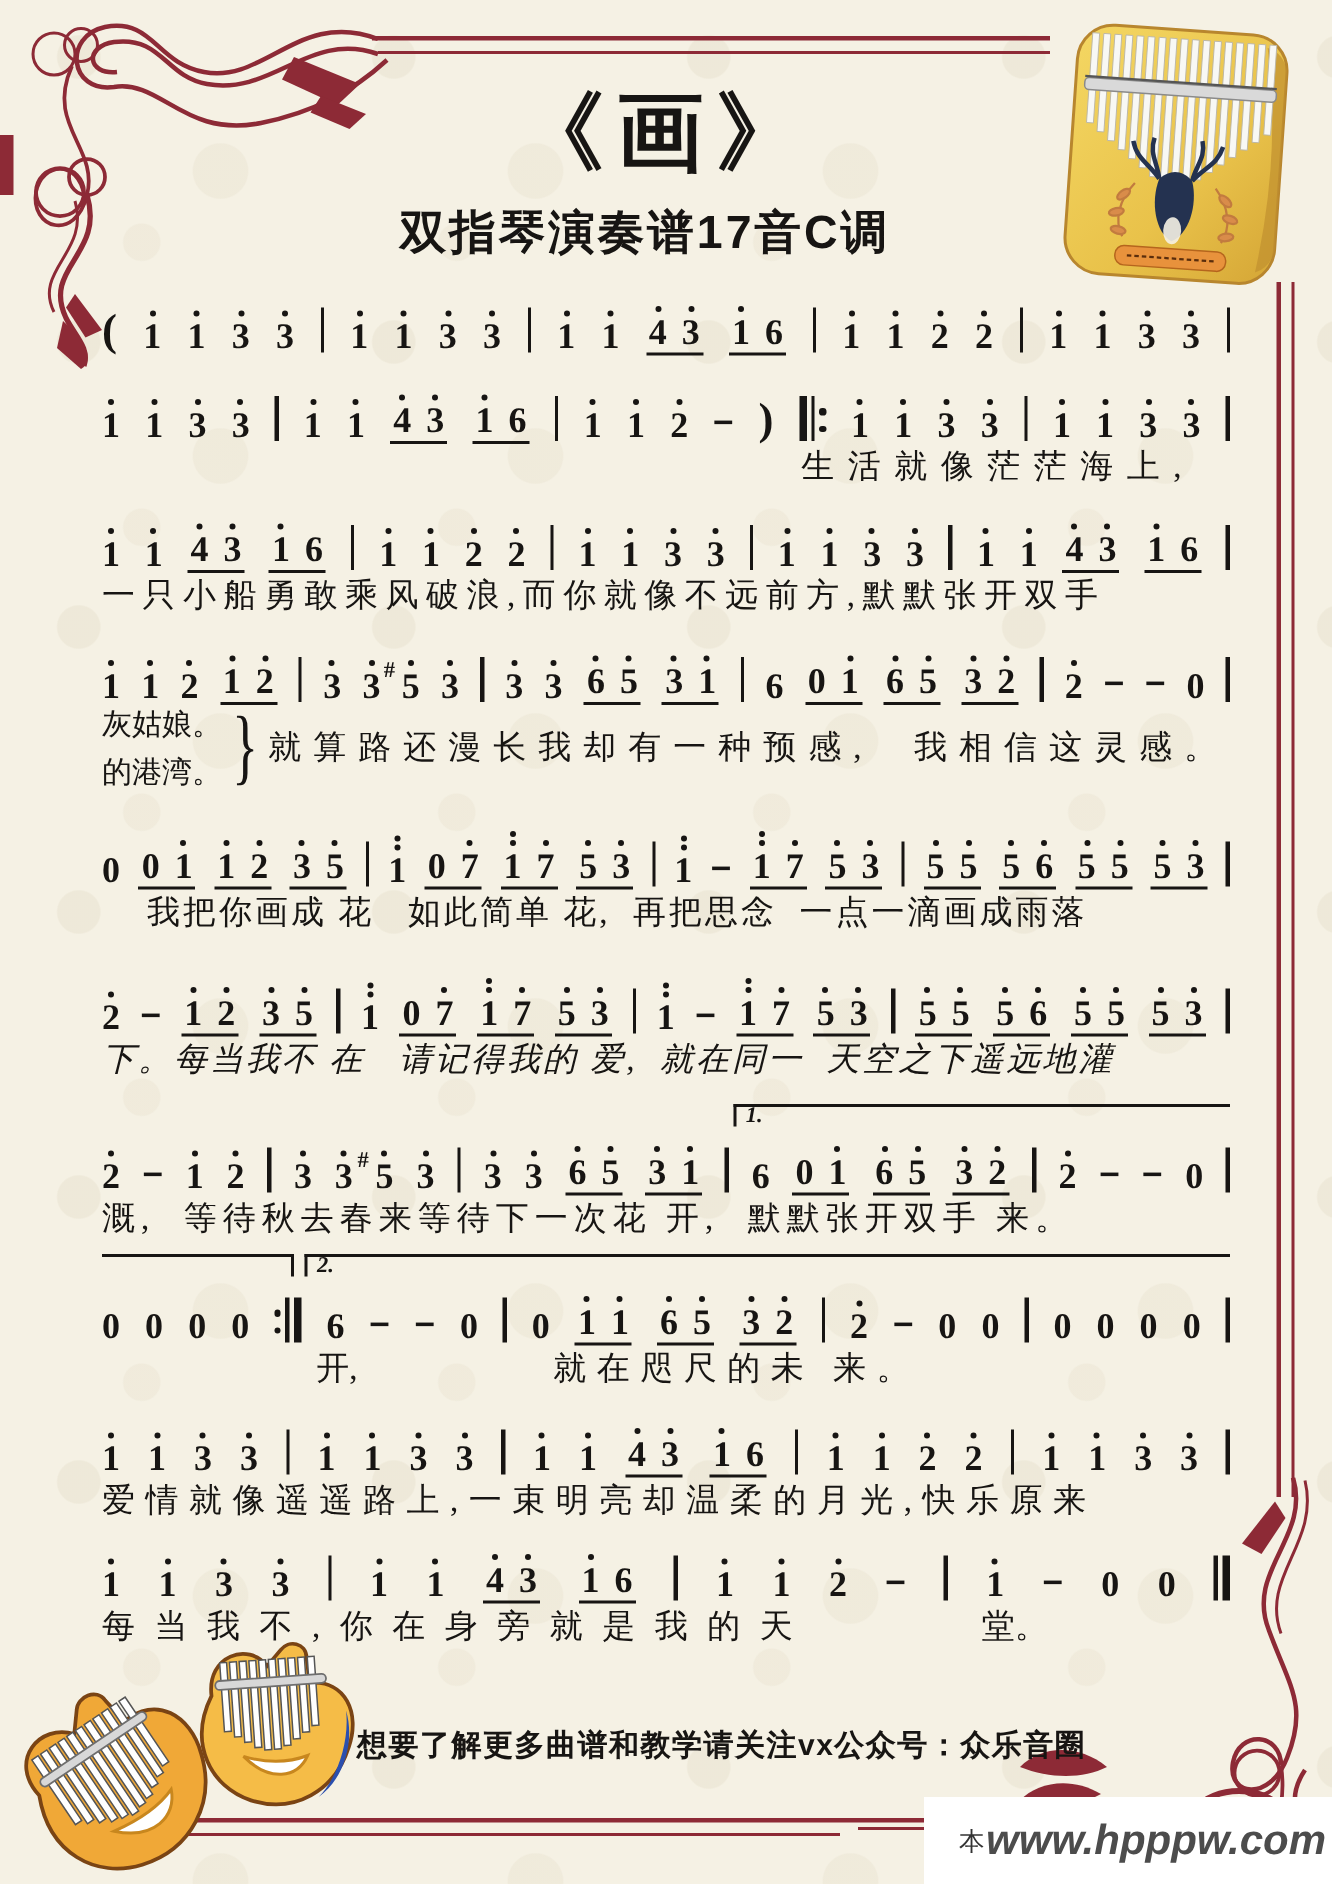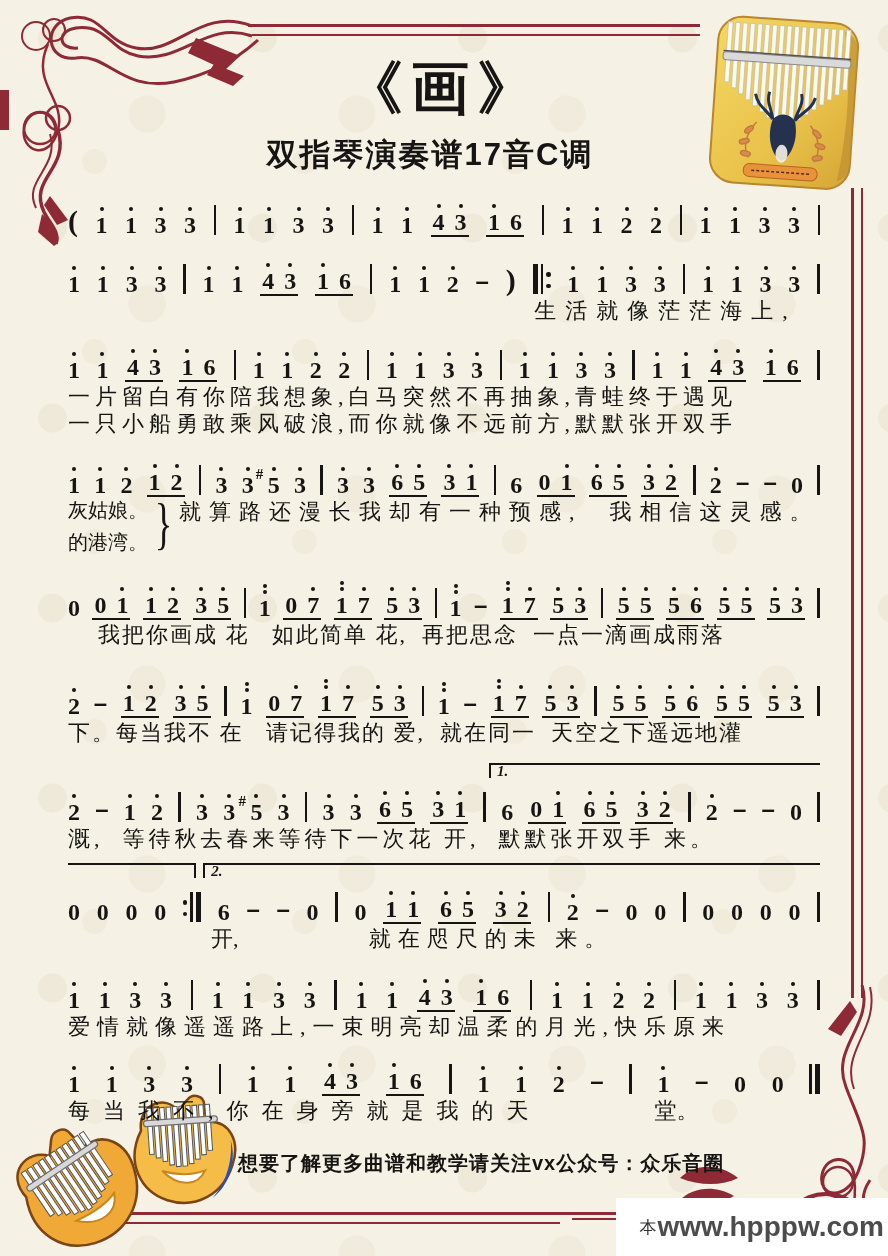--- a/index.html
+++ b/index.html
@@ -27,33 +27,33 @@
   .beam{display:flex;align-items:flex-end;gap:10px;border-bottom:2.5px solid #171513;padding:0 2px 1px;}
   .bar{width:2.5px;height:30px;background:#171513;margin-bottom:2px;}
   .bar.thick{width:5px;}
   .rep{display:flex;align-items:flex-end;gap:3px;}
   .dots2{display:flex;flex-direction:column;gap:7px;margin-bottom:8px;}
   .dots2 .dot{width:4.5px;height:4.5px;}
   .paren{font-size:30px;line-height:30px;font-weight:700;margin-bottom:1px;}
   .dash{font-weight:900;font-size:24px;line-height:24px;margin-bottom:3px;font-family:"Liberation Sans",sans-serif;}
   .lyrics-row{position:relative;height:27px;font-size:22px;}
   .lyrics-row .lyr{position:absolute;top:0;white-space:pre;}
-  .brace-row{display:flex;align-items:flex-start;height:56px;font-size:20px;}
+  .brace-row{display:flex;align-items:center;height:56px;font-size:20px;}
   .brace-col{display:flex;flex-direction:column;gap:5px;}
   .brace-sym{font-size:56px;line-height:54px;font-weight:400;transform:scaleX(.65);margin:0 2px;}
   .brace-text{letter-spacing:8px;white-space:pre;font-size:22px;}
   .volta{position:absolute;top:2px;height:13px;border-top:2.5px solid #171513;border-left:2.5px solid #171513;}
   .volta.tail{border-left:none;border-right:2.5px solid #171513;}
   .volta-label{position:absolute;left:6px;top:-2px;font-style:italic;font-weight:700;font-size:15px;}
   .footer-note{position:absolute;left:238px;top:1150px;font-family:"Liberation Sans",sans-serif;
     font-weight:700;font-size:20px;letter-spacing:1px;}
   .wm{position:absolute;left:616px;top:1198px;width:272px;height:58px;background:#ffffff;
     display:flex;align-items:center;justify-content:flex-end;padding-right:4px;box-sizing:border-box;}
   .wm-prefix{font-size:17px;color:#333;margin-right:1px;}
-  .wm-url{font-family:"Liberation Sans",sans-serif;font-weight:900;font-size:28px;color:#4c4c4c;}
+  .wm-url{font-family:"Liberation Sans",sans-serif;font-style:italic;font-weight:900;font-size:28px;color:#4c4c4c;}
   svg{position:absolute;}
 </style>
 </head>
 <body>
 
 <div class="page">
 
   <div class="hline" style="left:248px;top:24px;width:452px;height:3px;"></div>
   <div class="hline" style="left:252px;top:34px;width:448px;height:2px;"></div>
   <div class="vline" style="left:851px;top:188px;width:3px;height:810px;"></div>
@@ -647,23 +647,20 @@
               </span>
               <span class="digit">1</span>
             </span>
             <span class="note">
               <span class="digit">6</span>
             </span>
           </span>
           <span class="bar"></span>
         </div>
         <div class="lyrics-row">
-          <span class="lyr" style="left: 0%; letter-spacing: 5px;">一片留白有你陪我想象,白马突然不再抽象,青蛙终于遇见</span>
-        </div>
-        <div class="lyrics-row">
           <span class="lyr" style="left: 0%; letter-spacing: 5px;">一只小船勇敢乘风破浪,而你就像不远前方,默默张开双手</span>
         </div>
       </div>
       <div class="system" style="margin-bottom: 20px;">
         <div class="notes-row">
           <span class="note">
             <span class="dots">
               <span class="dot"></span>
             </span>
             <span class="digit">1</span>
@@ -1196,21 +1193,21 @@
             <span class="note">
               <span class="dots">
                 <span class="dot"></span>
               </span>
               <span class="digit">3</span>
             </span>
           </span>
           <span class="bar"></span>
         </div>
         <div class="lyrics-row">
-          <span class="lyr" style="left: 0%; letter-spacing: 2px;">下。每当我不 在   请记得我的 爱,  就在同一  天空之下遥远地灌</span>
+          <span class="lyr" style="left: 0%; letter-spacing: 2px; font-style: italic;">下。每当我不 在   请记得我的 爱,  就在同一  天空之下遥远地灌</span>
         </div>
       </div>
       <div class="system" style="padding-top: 16px; margin-bottom: 10px;">
         <div class="volta" style="left: 56%; right: 0%;">
           <span class="volta-label">1.</span>
         </div>
         <div class="notes-row">
           <span class="note">
             <span class="dots">
               <span class="dot"></span>

